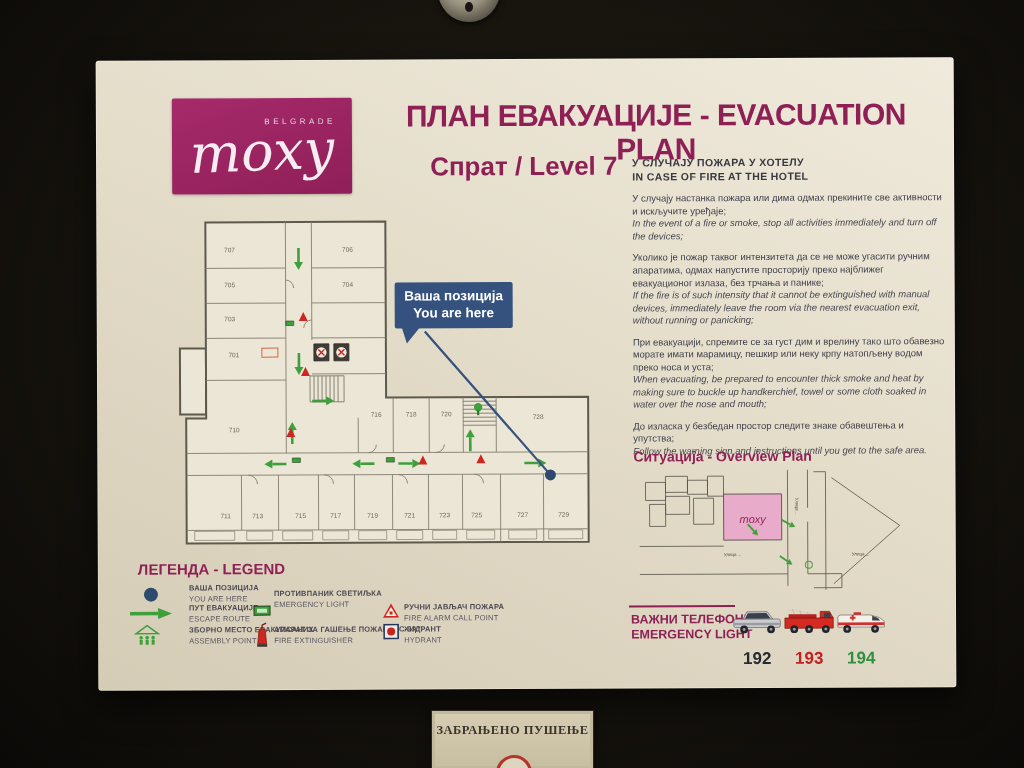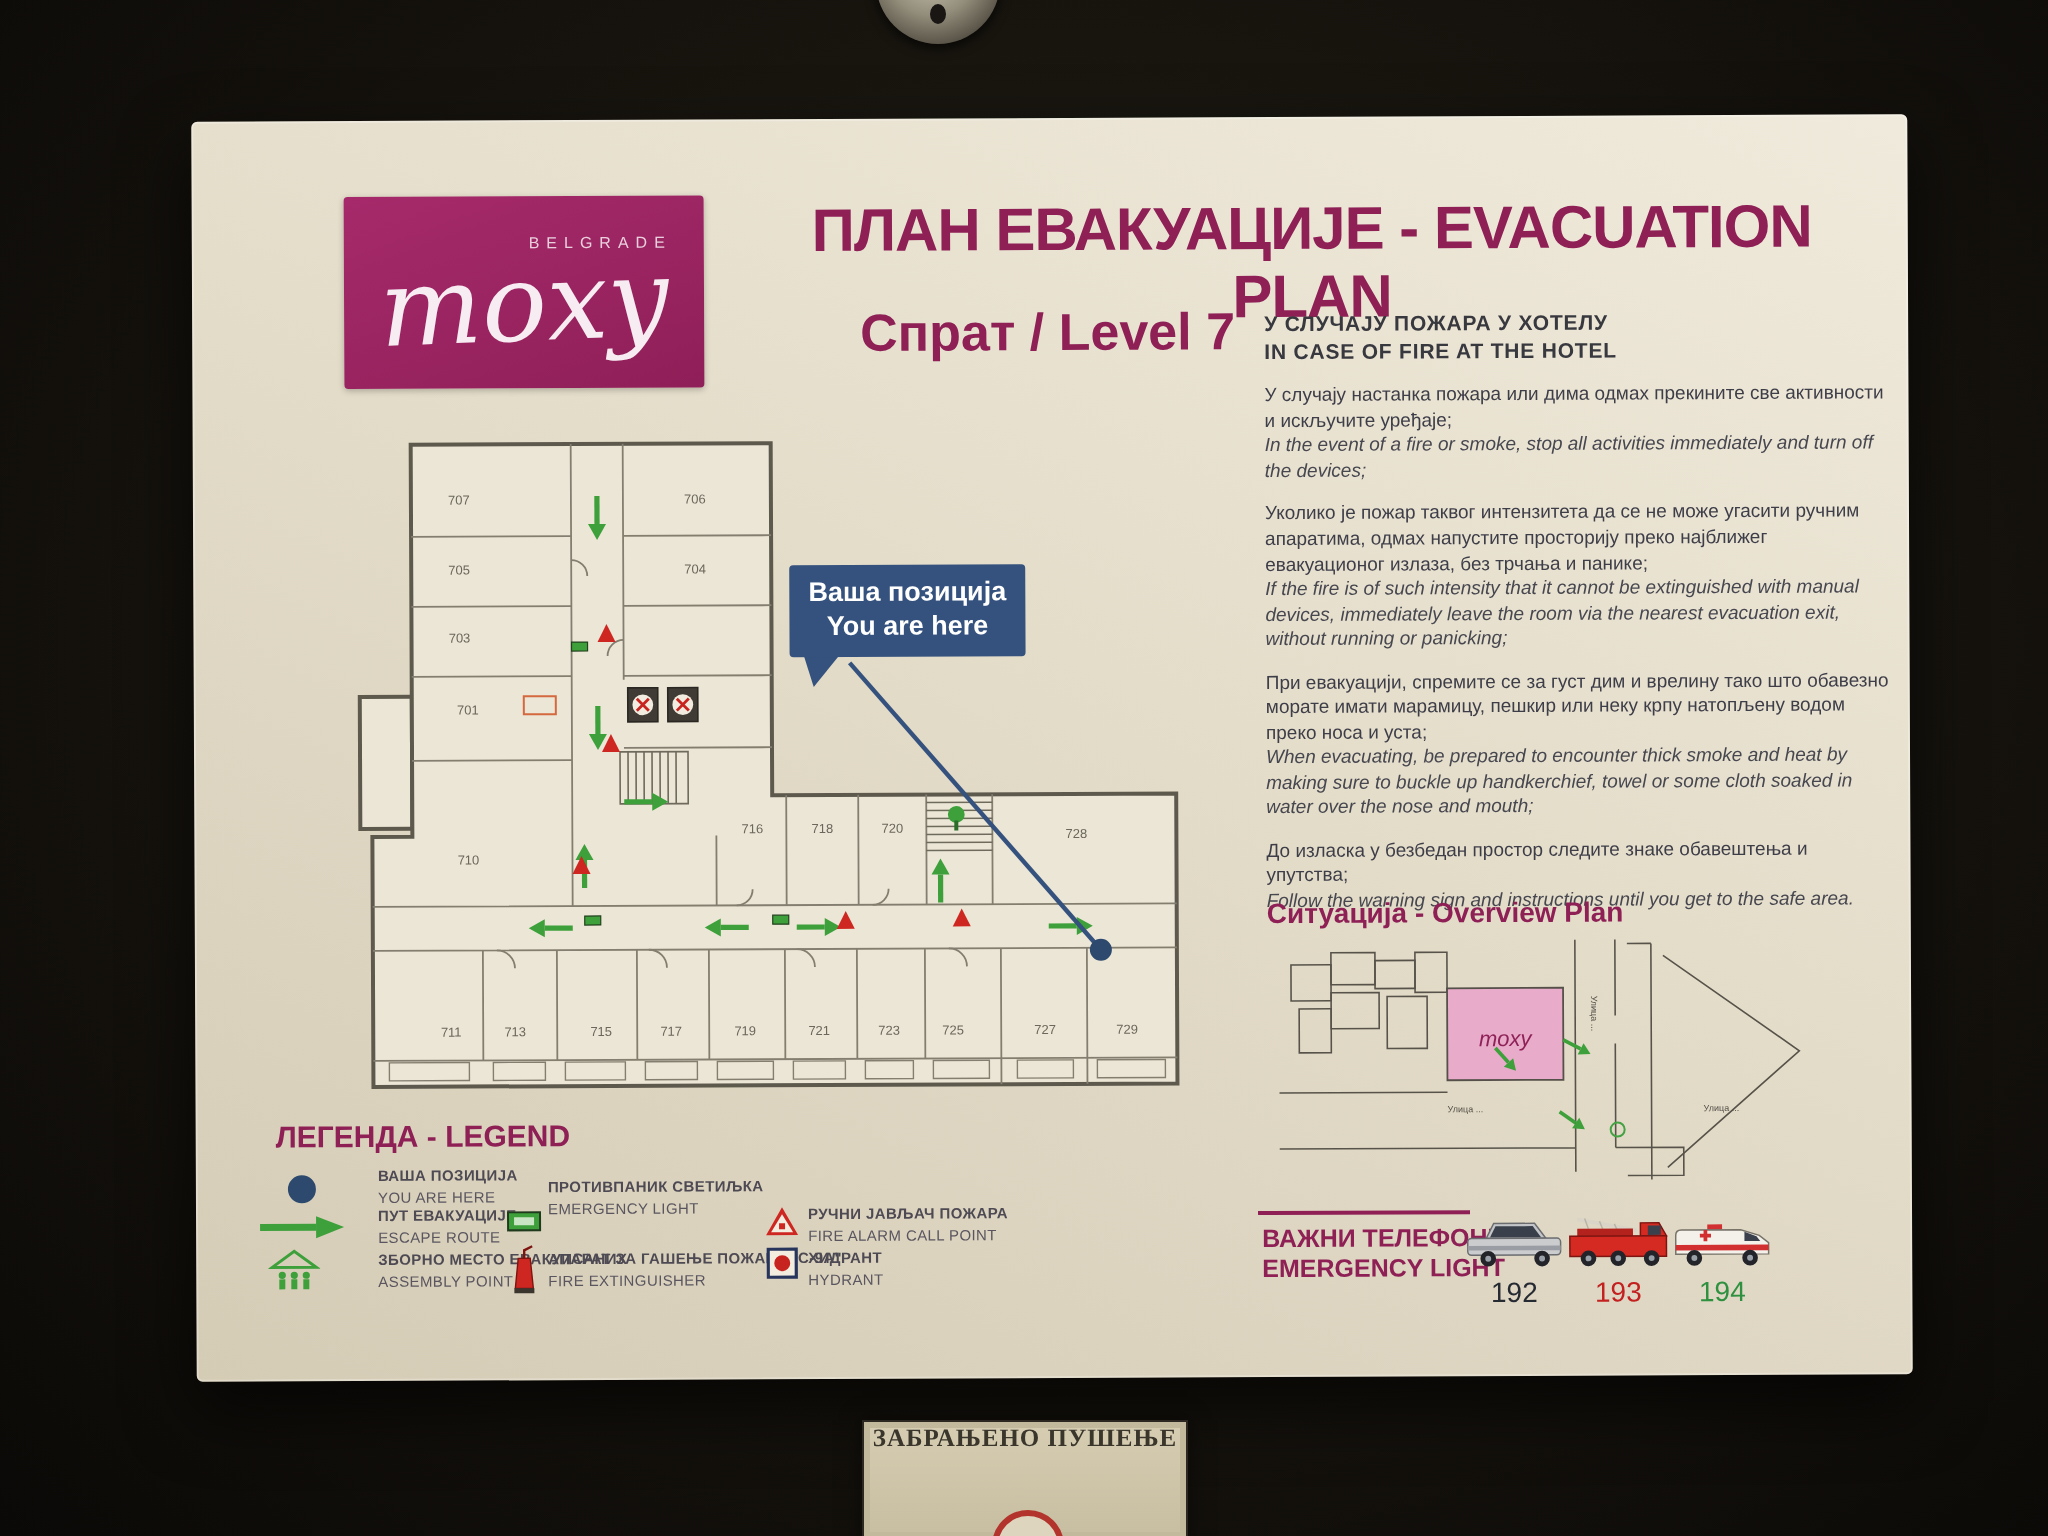--- a/index.html
+++ b/index.html
@@ -41,30 +41,30 @@
   #ov-head{left:536px;top:390px;font-size:14px;font-weight:bold;}
   
   #lg-head{left:40px;top:500px;font-size:15px;font-weight:bold;}
   .lg-txt{font-size:7.5px;line-height:1.4;color:#4e4a54;font-weight:bold;letter-spacing:.2px;}
   .lg-txt .en{font-weight:normal;color:#5a5660;}
   
   #ph-rule{left:531px;top:547px;width:106px;height:2px;background:#8e2056;}
   #ph-head{left:533px;top:554px;font-size:12.5px;font-weight:bold;line-height:1.2;}
   #vehicles{left:633px;top:548px;display:flex;}
   .vcol{width:52px;display:flex;flex-direction:column;align-items:center;}
-  .vnum{font-size:14px;font-weight:normal;margin-top:2px;}
+  .vnum{font-size:17px;font-weight:bold;margin-top:13px;}
   
   #fixture{left:438px;top:-40px;width:62px;height:62px;border-radius:50%;
     background:radial-gradient(circle at 45% 40%, #cfc9b6 0%, #938d7b 45%, #4e493e 80%, #26221c 100%);
     box-shadow:0 2px 6px rgba(0,0,0,.7);}
   #fixture .pin{position:absolute;left:27px;top:42px;width:8px;height:10px;border-radius:50%;background:#191613;}
   #plaque{left:431px;top:710px;width:161px;height:58px;overflow:hidden;
     background:linear-gradient(180deg,#d6cdb2 0%,#c7bda1 100%);
     border:1px solid #2c2720;box-shadow:inset 0 0 0 3px #c2b99d, 0 0 10px rgba(0,0,0,.5);}
-  #plaque .txt{margin-top:1px;text-align:center;font-family:"Liberation Serif", serif;
+  #plaque .txt{margin-top:12px;text-align:center;font-family:"Liberation Serif", serif;
     font-weight:bold;font-size:12.5px;letter-spacing:.5px;color:#3a362c;}
   #plaque .circ{position:absolute;left:64px;top:44px;width:30px;height:30px;border-radius:50%;
     border:3px solid #b3342c;background:#ddd5bd;}
   text{font-family:"Liberation Sans", sans-serif;}
 </style>
 </head>
 <body>
 
 <div class="abs" id="fixture">
     <div class="pin"></div>

